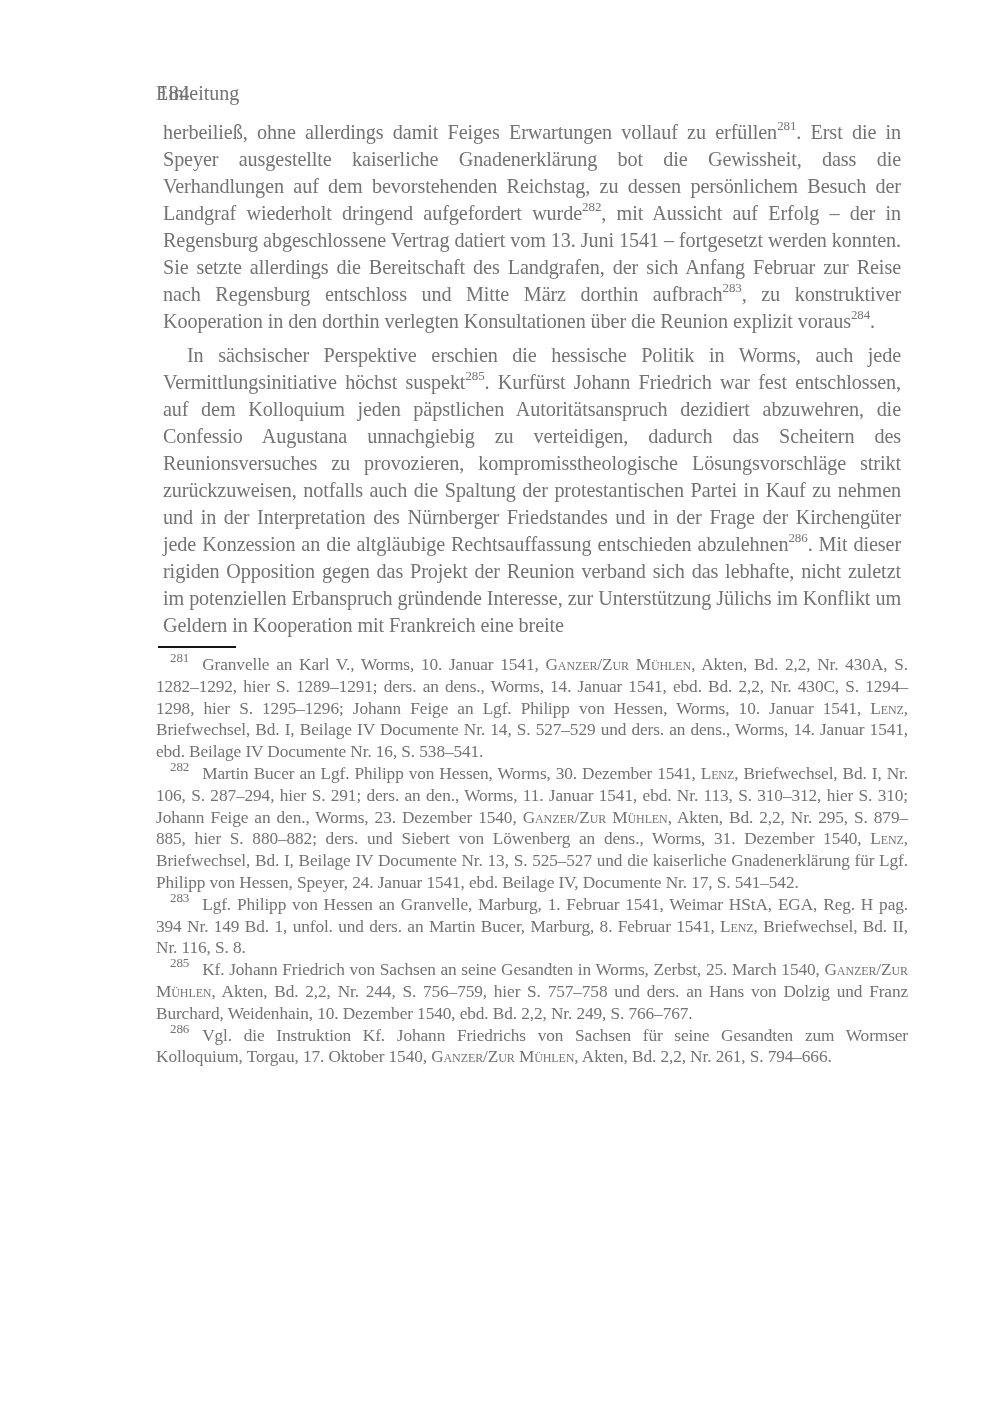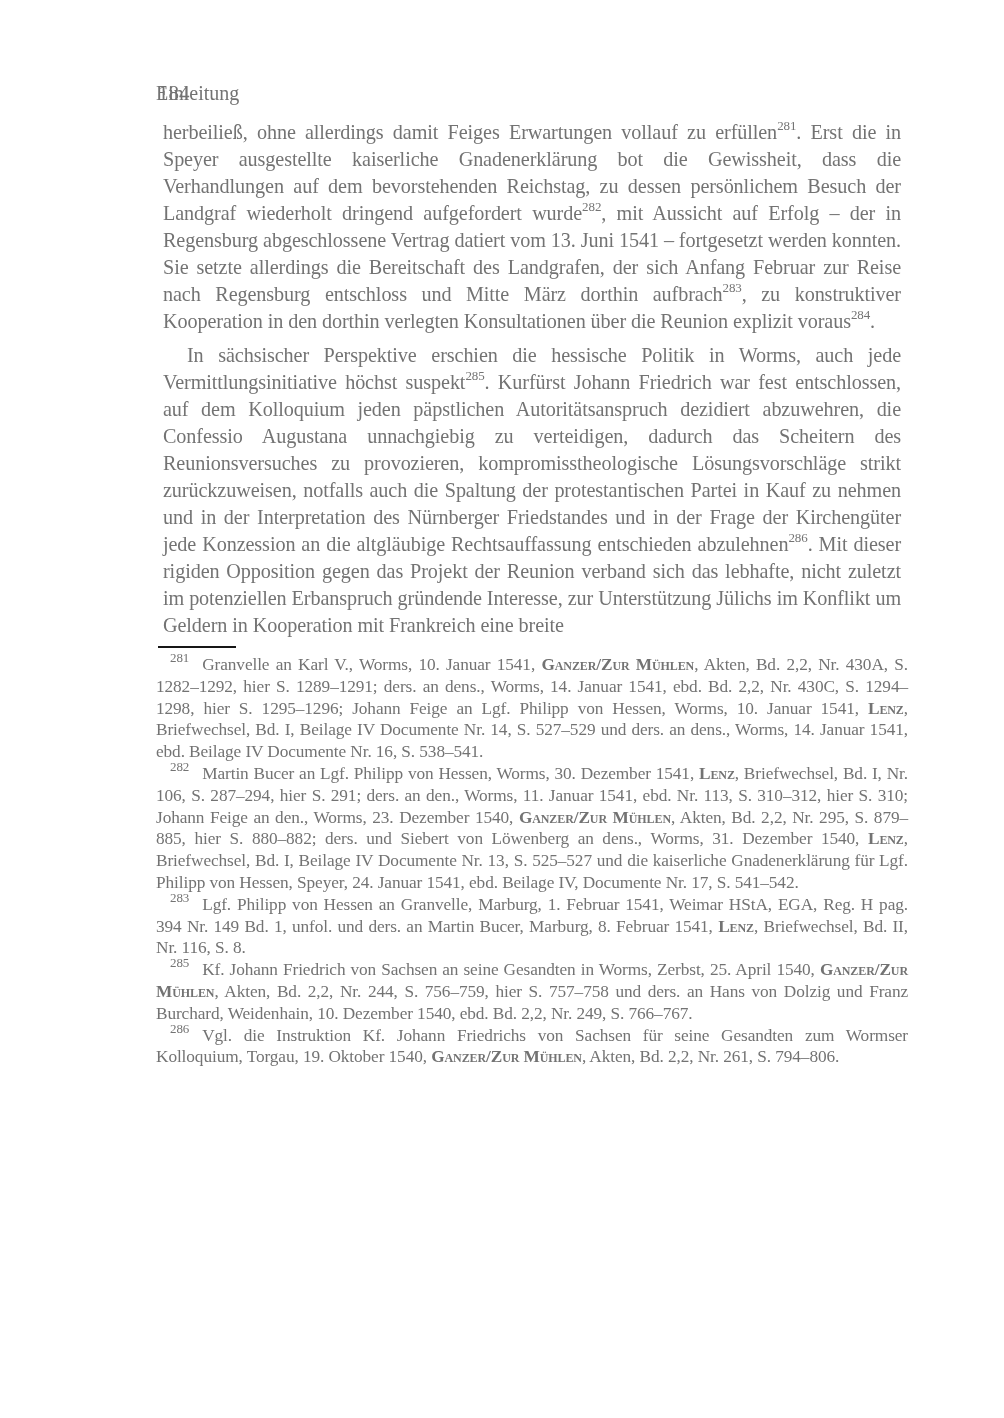--- a/index.html
+++ b/index.html
@@ -67,37 +67,37 @@
     letter-spacing: -0.1px;
   }
   sup.fnnum {
     font-size: 13px;
     line-height: 0;
     vertical-align: super;
     position: relative;
     top: -1px;
     margin-right: 13px;
   }
-  .sc { font-variant: small-caps; font-weight: bold; }
+  .sc { font-variant: small-caps; }
 </style>
 </head>
 <body>
 
 <div class="page">
   <div class="content">
     <div class="headerline">
       <span class="pagenum">184</span>
       <span class="running-head">Einleitung</span>
     </div>
     <div class="bodytext" id="body-container">
         <p class="para"><span>herbeiließ, ohne allerdings damit Feiges Erwartungen vollauf zu erfüllen</span><sup class="fnref">281</sup><span>. Erst die in Speyer ausgestellte kaiserliche Gnadenerklärung bot die Gewissheit, dass die Verhandlungen auf dem bevorstehenden Reichstag, zu dessen persönlichem Besuch der Landgraf wiederholt dringend aufgefordert wurde</span><sup class="fnref">282</sup><span>, mit Aussicht auf Erfolg – der in Regensburg abgeschlossene Vertrag datiert vom 13. Juni 1541 – fortgesetzt werden konnten. Sie setzte allerdings die Bereitschaft des Landgrafen, der sich Anfang Februar zur Reise nach Regensburg entschloss und Mitte März dorthin aufbrach</span><sup class="fnref">283</sup><span>, zu konstruktiver Kooperation in den dorthin verlegten Konsultationen über die Reunion explizit voraus</span><sup class="fnref">284</sup><span>.</span></p>
         <p class="para indent"><span>In sächsischer Perspektive erschien die hessische Politik in Worms, auch jede Vermittlungsinitiative höchst suspekt</span><sup class="fnref">285</sup><span>. Kurfürst Johann Friedrich war fest entschlossen, auf dem Kolloquium jeden päpstlichen Autoritätsanspruch dezidiert abzuwehren, die Confessio Augustana unnachgiebig zu verteidigen, dadurch das Scheitern des Reunionsversuches zu provozieren, kompromisstheologische Lösungsvorschläge strikt zurückzuweisen, notfalls auch die Spaltung der protestantischen Partei in Kauf zu nehmen und in der Interpretation des Nürnberger Friedstandes und in der Frage der Kirchengüter jede Konzession an die altgläubige Rechtsauffassung entschieden abzulehnen</span><sup class="fnref">286</sup><span>. Mit dieser rigiden Opposition gegen das Projekt der Reunion verband sich das lebhafte, nicht zuletzt im potenziellen Erbanspruch gründende Interesse, zur Unterstützung Jülichs im Konflikt um Geldern in Kooperation mit Frankreich eine breite</span></p>
       </div>
     <hr class="fn-rule">
     <div class="footnotes" id="fn-container">
         <p class="footnote"><sup class="fnnum">281</sup><span>Granvelle an Karl V., Worms, 10. Januar 1541, </span><span class="sc">Ganzer/Zur Mühlen</span><span>, Akten, Bd. 2,2, Nr. 430A, S. 1282–1292, hier S. 1289–1291; ders. an dens., Worms, 14. Januar 1541, ebd. Bd. 2,2, Nr. 430C, S. 1294–1298, hier S. 1295–1296; Johann Feige an Lgf. Philipp von Hessen, Worms, 10. Januar 1541, </span><span class="sc">Lenz</span><span>, Briefwechsel, Bd. I, Beilage IV Documente Nr. 14, S. 527–529 und ders. an dens., Worms, 14. Januar 1541, ebd. Beilage IV Documente Nr. 16, S. 538–541.</span></p>
         <p class="footnote"><sup class="fnnum">282</sup><span>Martin Bucer an Lgf. Philipp von Hessen, Worms, 30. Dezember 1541, </span><span class="sc">Lenz</span><span>, Briefwechsel, Bd. I, Nr. 106, S. 287–294, hier S. 291; ders. an den., Worms, 11. Januar 1541, ebd. Nr. 113, S. 310–312, hier S. 310; Johann Feige an den., Worms, 23. Dezember 1540, </span><span class="sc">Ganzer/Zur Mühlen</span><span>, Akten, Bd. 2,2, Nr. 295, S. 879–885, hier S. 880–882; ders. und Siebert von Löwenberg an dens., Worms, 31. Dezember 1540, </span><span class="sc">Lenz</span><span>, Briefwechsel, Bd. I, Beilage IV Documente Nr. 13, S. 525–527 und die kaiserliche Gnadenerklärung für Lgf. Philipp von Hessen, Speyer, 24. Januar 1541, ebd. Beilage IV, Documente Nr. 17, S. 541–542.</span></p>
         <p class="footnote"><sup class="fnnum">283</sup><span>Lgf. Philipp von Hessen an Granvelle, Marburg, 1. Februar 1541, Weimar HStA, EGA, Reg. H pag. 394 Nr. 149 Bd. 1, unfol. und ders. an Martin Bucer, Marburg, 8. Februar 1541, </span><span class="sc">Lenz</span><span>, Briefwechsel, Bd. II, Nr. 116, S. 8.</span></p>
-        <p class="footnote"><sup class="fnnum">285</sup><span>Kf. Johann Friedrich von Sachsen an seine Gesandten in Worms, Zerbst, 25. April 1540, </span><span class="sc">Ganzer/Zur Mühlen</span><span>, Akten, Bd. 2,2, Nr. 244, S. 756–759, hier S. 757–758 und ders. an Hans von Dolzig und Franz Burchard, Weidenhain, 10. Dezember 1540, ebd. Bd. 2,2, Nr. 249, S. 766–767.</span></p>
-        <p class="footnote"><sup class="fnnum">286</sup><span>Vgl. die Instruktion Kf. Johann Friedrichs von Sachsen für seine Gesandten zum Wormser Kolloquium, Torgau, 19. Oktober 1540, </span><span class="sc">Ganzer/Zur Mühlen</span><span>, Akten, Bd. 2,2, Nr. 261, S. 794–806.</span></p>
+        <p class="footnote"><sup class="fnnum">285</sup><span>Kf. Johann Friedrich von Sachsen an seine Gesandten in Worms, Zerbst, 25. March 1540, </span><span class="sc">Ganzer/Zur Mühlen</span><span>, Akten, Bd. 2,2, Nr. 244, S. 756–759, hier S. 757–758 und ders. an Hans von Dolzig und Franz Burchard, Weidenhain, 10. Dezember 1540, ebd. Bd. 2,2, Nr. 249, S. 766–767.</span></p>
+        <p class="footnote"><sup class="fnnum">286</sup><span>Vgl. die Instruktion Kf. Johann Friedrichs von Sachsen für seine Gesandten zum Wormser Kolloquium, Torgau, 17. Oktober 1540, </span><span class="sc">Ganzer/Zur Mühlen</span><span>, Akten, Bd. 2,2, Nr. 261, S. 794–666.</span></p>
       </div>
   </div>
 </div>
 
 </body></html>

